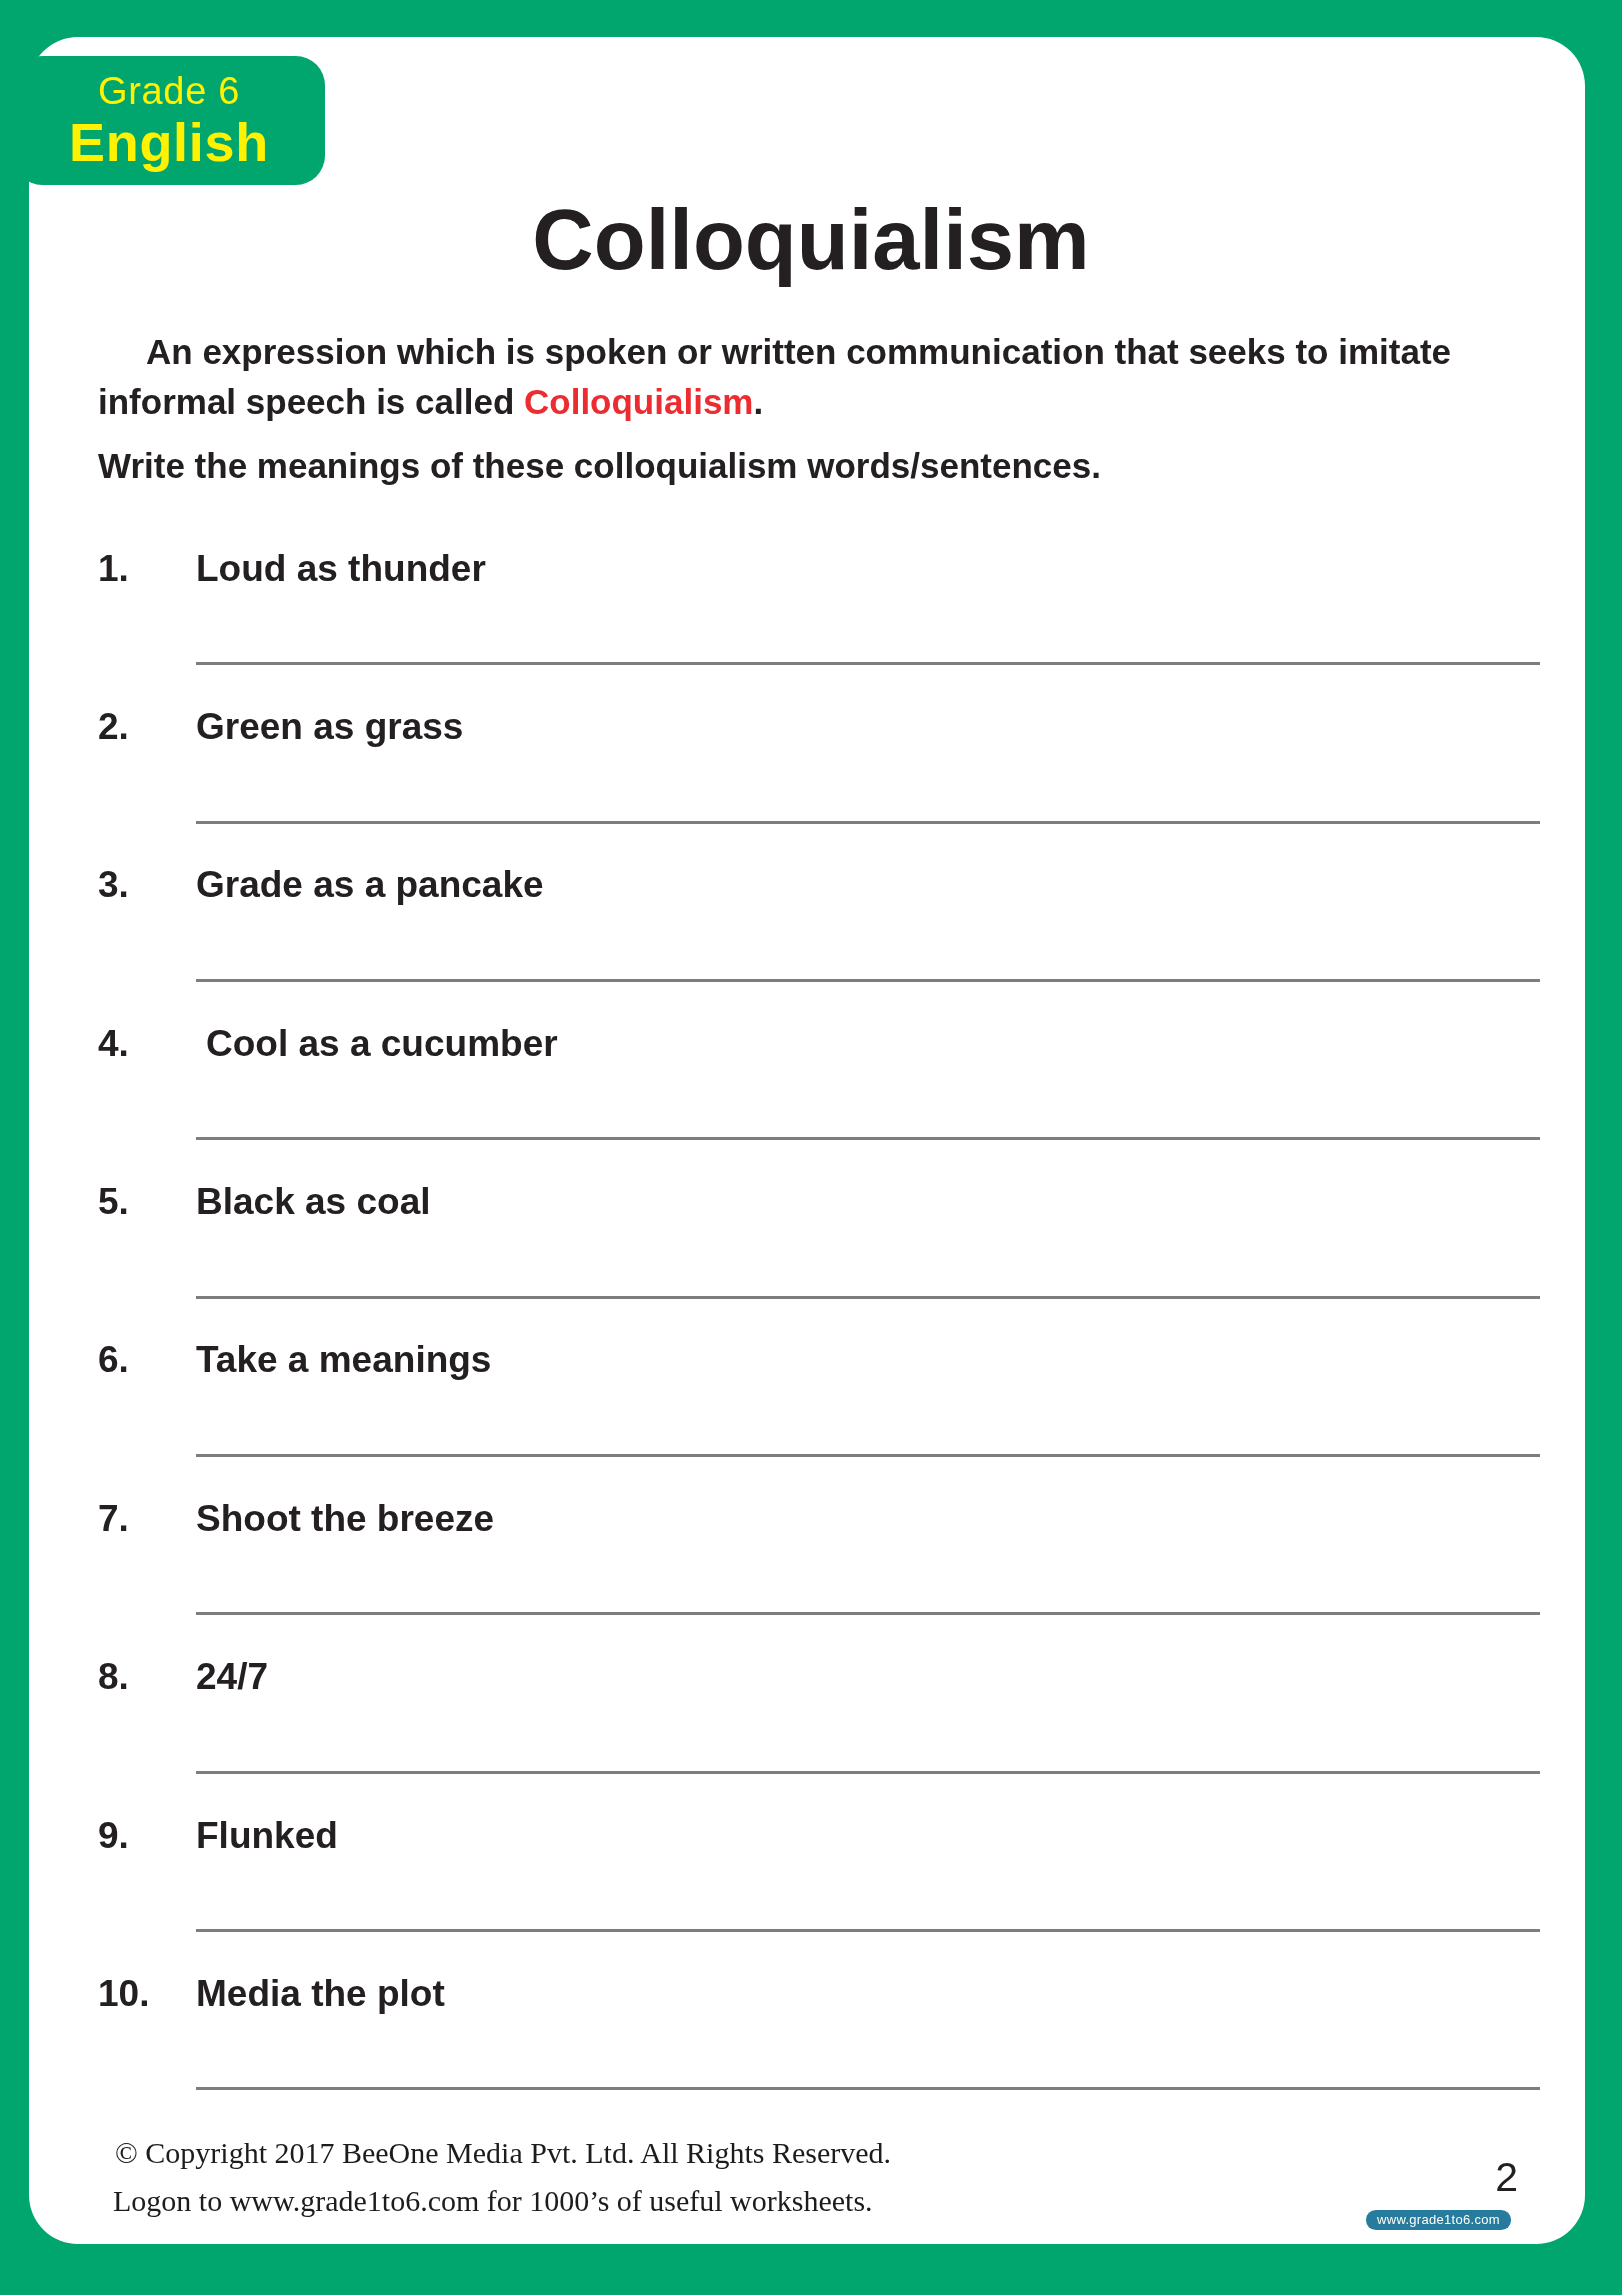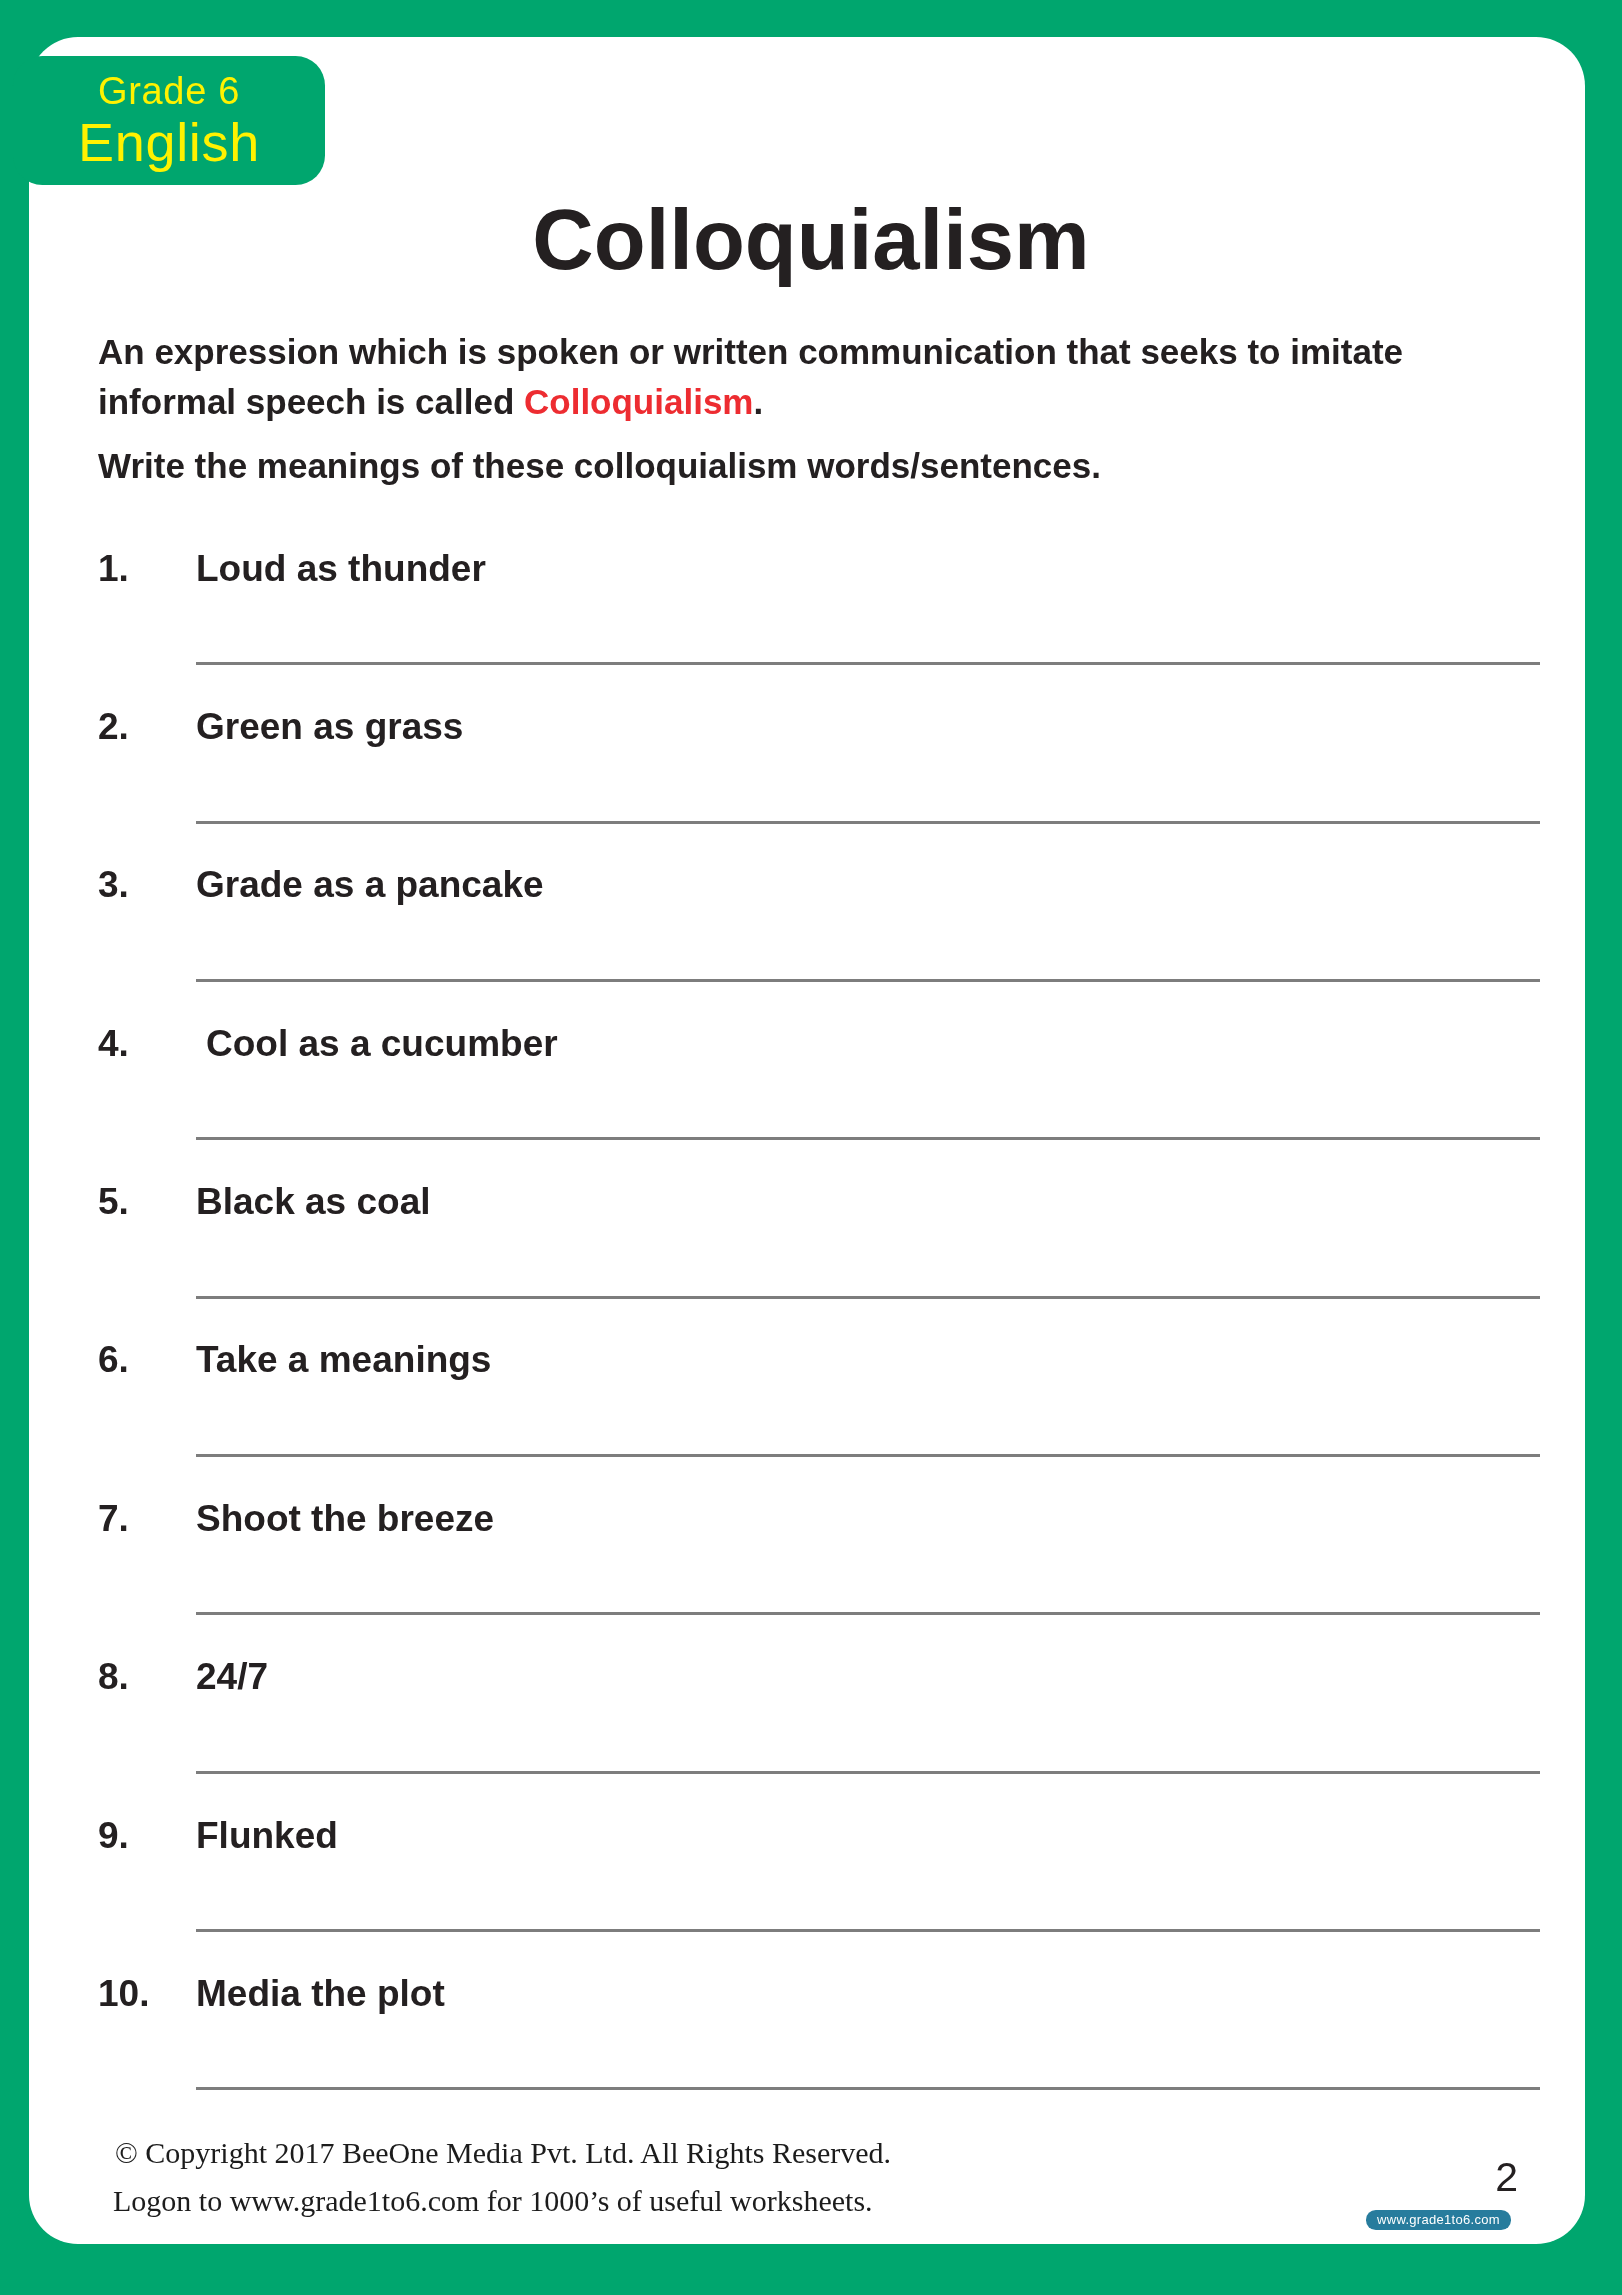--- a/index.html
+++ b/index.html
@@ -29,21 +29,21 @@
     box-sizing: border-box;
   }
   .grade-badge .grade-line {
     color: #fff200;
     font-size: 38px; font-weight: 400;
     line-height: 1.1;
     letter-spacing: 0.7px;
   }
   .grade-badge .subject-line {
     color: #fff200;
-    font-size: 54px; font-weight: 400;
+    font-size: 54px; font-weight: 700;
     line-height: 1.1;
     letter-spacing: 0.7px;
   }
   .worksheet-title {
     position: absolute;
     top: 197px; left: 0; width: 1622px;
     text-align: center;
     font-size: 85px; font-weight: 700;
     color: #242021;
     line-height: 1;
@@ -106,21 +106,21 @@
 
 <div class="content-area"></div>
 
 <div class="grade-badge">
   <div class="grade-line">Grade 6</div>
   <div class="subject-line">English</div>
 </div>
 
 <div class="worksheet-title">Colloquialism</div>
 
-<div class="intro-line" style="top:334px;">An expression which is spoken or written communication that seeks to imitate</div>
+<div class="intro-line" style="top:334px;margin-left:48px;">An expression which is spoken or written communication that seeks to imitate</div>
 <div class="intro-line" style="top:384px;"><span>informal speech is called </span><span class="highlight">Colloquialism</span><span>.</span></div>
 <div class="intro-line" style="top:448px;">Write the meanings of these colloquialism words/sentences.</div>
 
 <div class="item-num" style="top:550px;">1.</div>
 <div class="item-text" style="top:550px;">Loud as thunder</div>
 <div class="answer-line" style="top:662px;"></div>
 
 <div class="item-num" style="top:708px;">2.</div>
 <div class="item-text" style="top:708px;">Green as grass</div>
 <div class="answer-line" style="top:821px;"></div>

